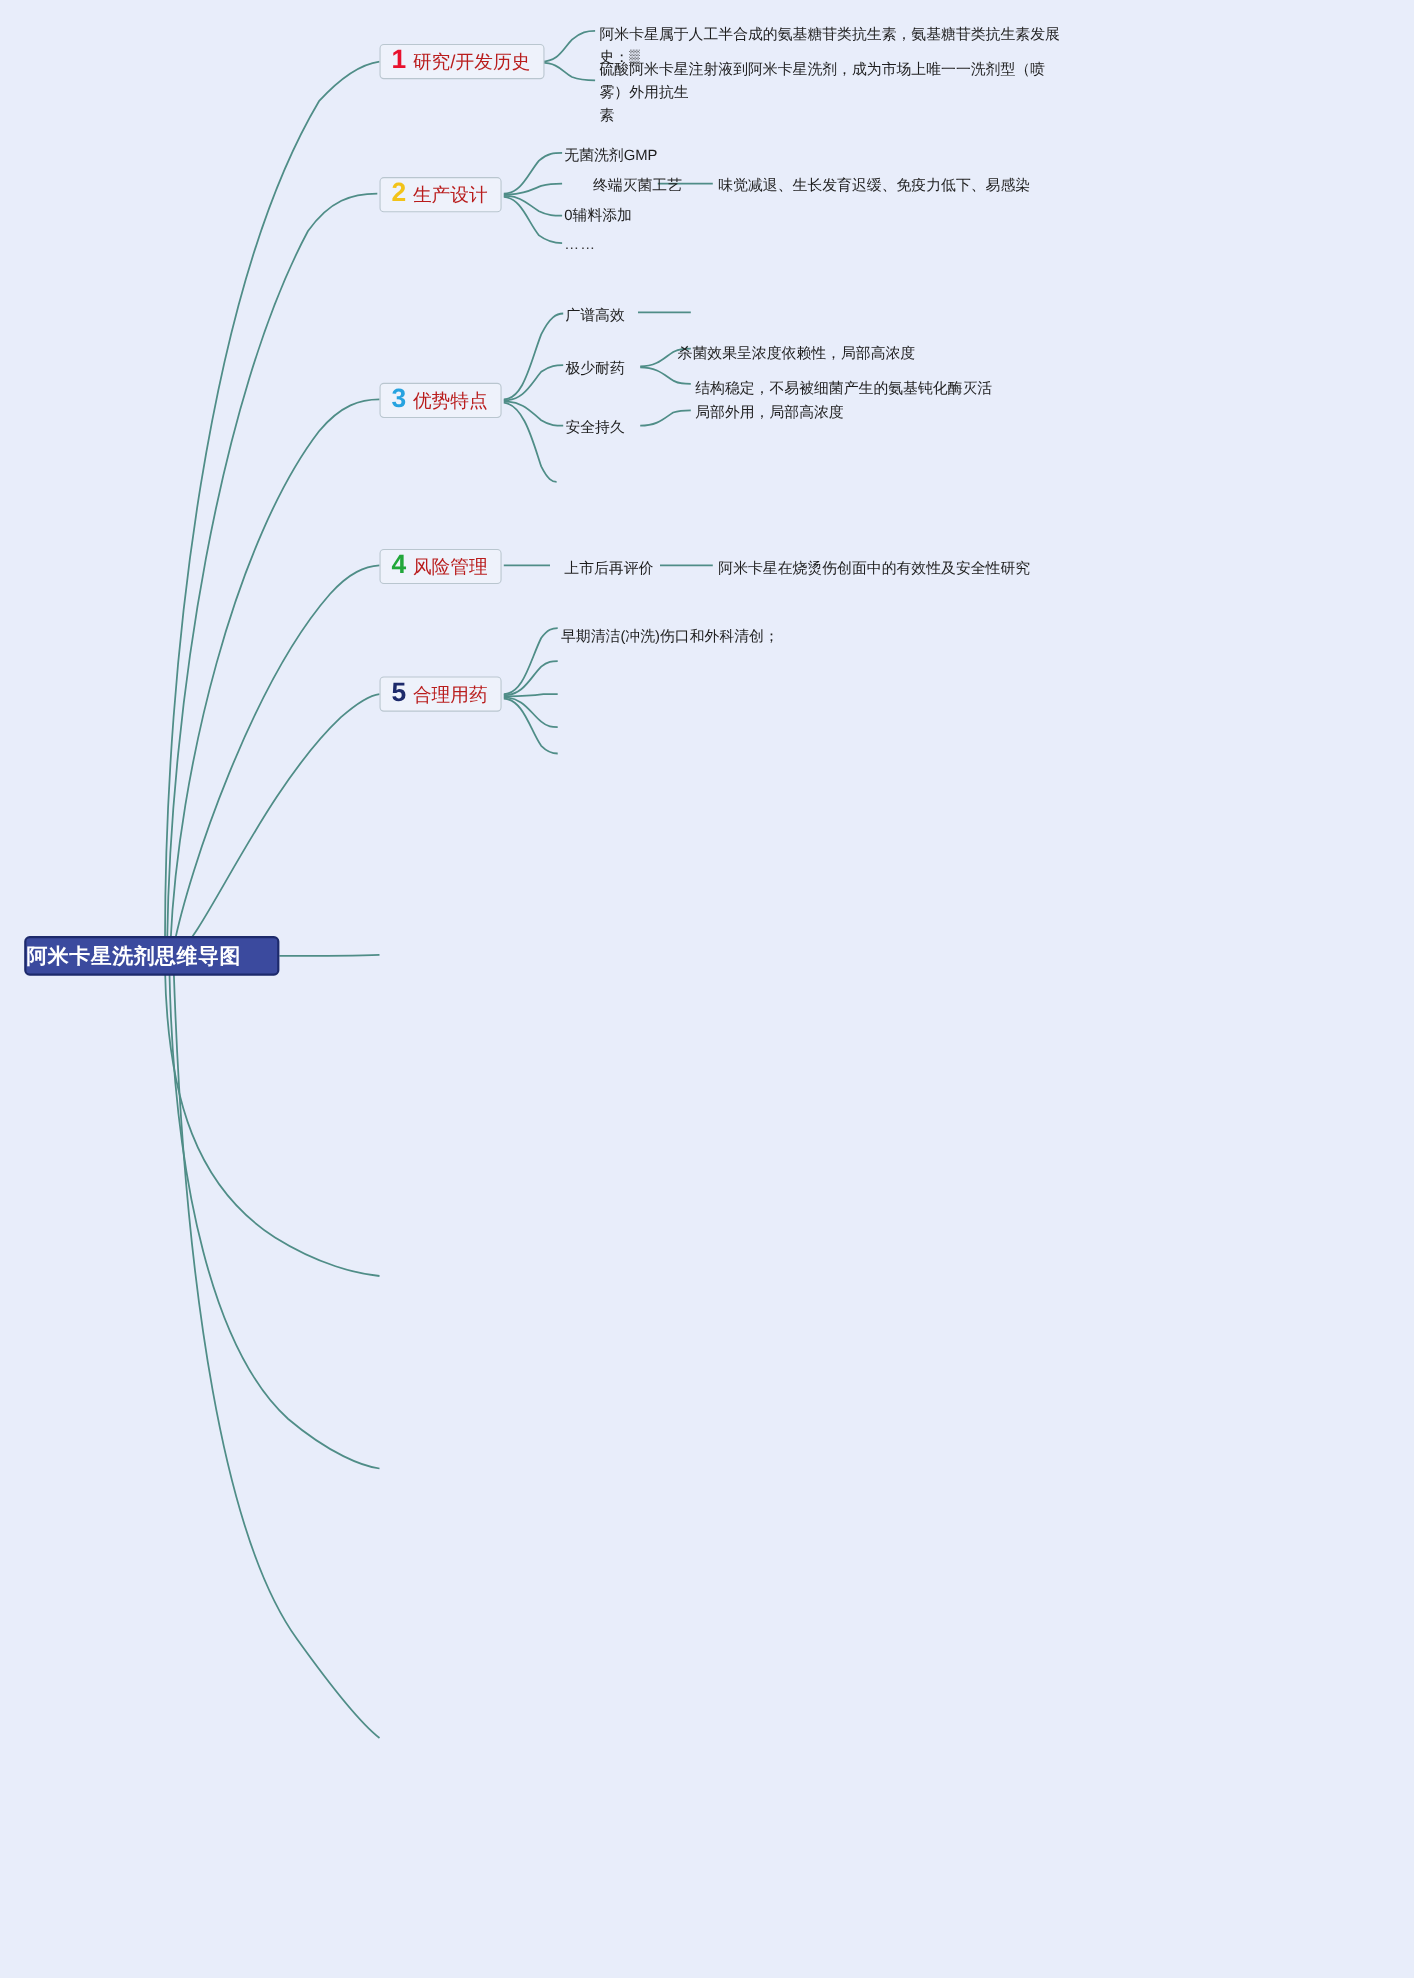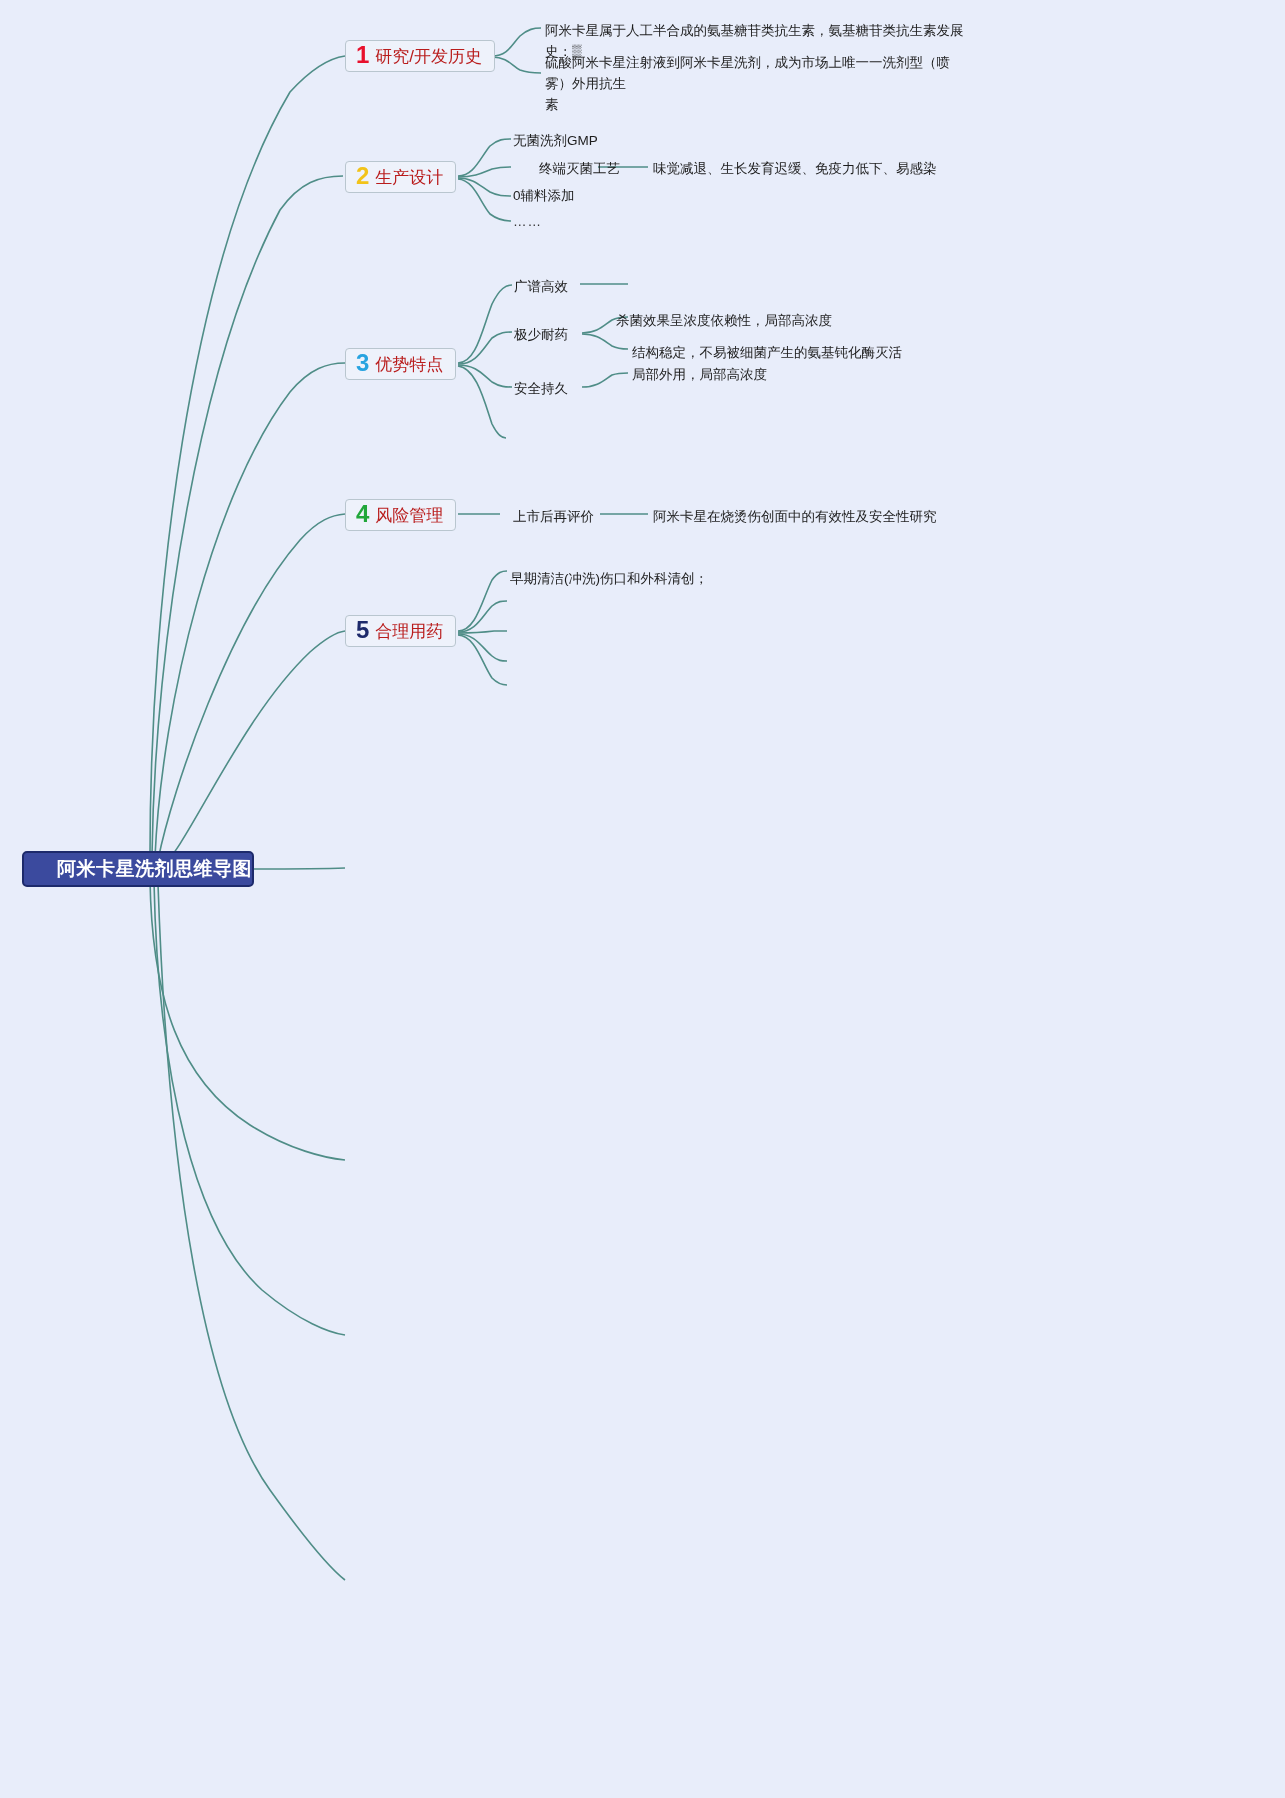--- a/index.html
+++ b/index.html
@@ -34,21 +34,21 @@
     left: 22px;
     top: 851px;
     width: 232px;
     height: 36px;
     background: #3b4a9e;
     border: 2px solid #1d2a6b;
     border-radius: 5px;
     box-sizing: border-box;
     display: flex;
     align-items: center;
-    justify-content: flex-end;
+    justify-content: flex-start;
     color: #ffffff;
     font-size: 19px;
     font-weight: bold;
     letter-spacing: 0.5px;
   }
 
   
   .branch-node {
     position: absolute;
     background: #eef2fb;

